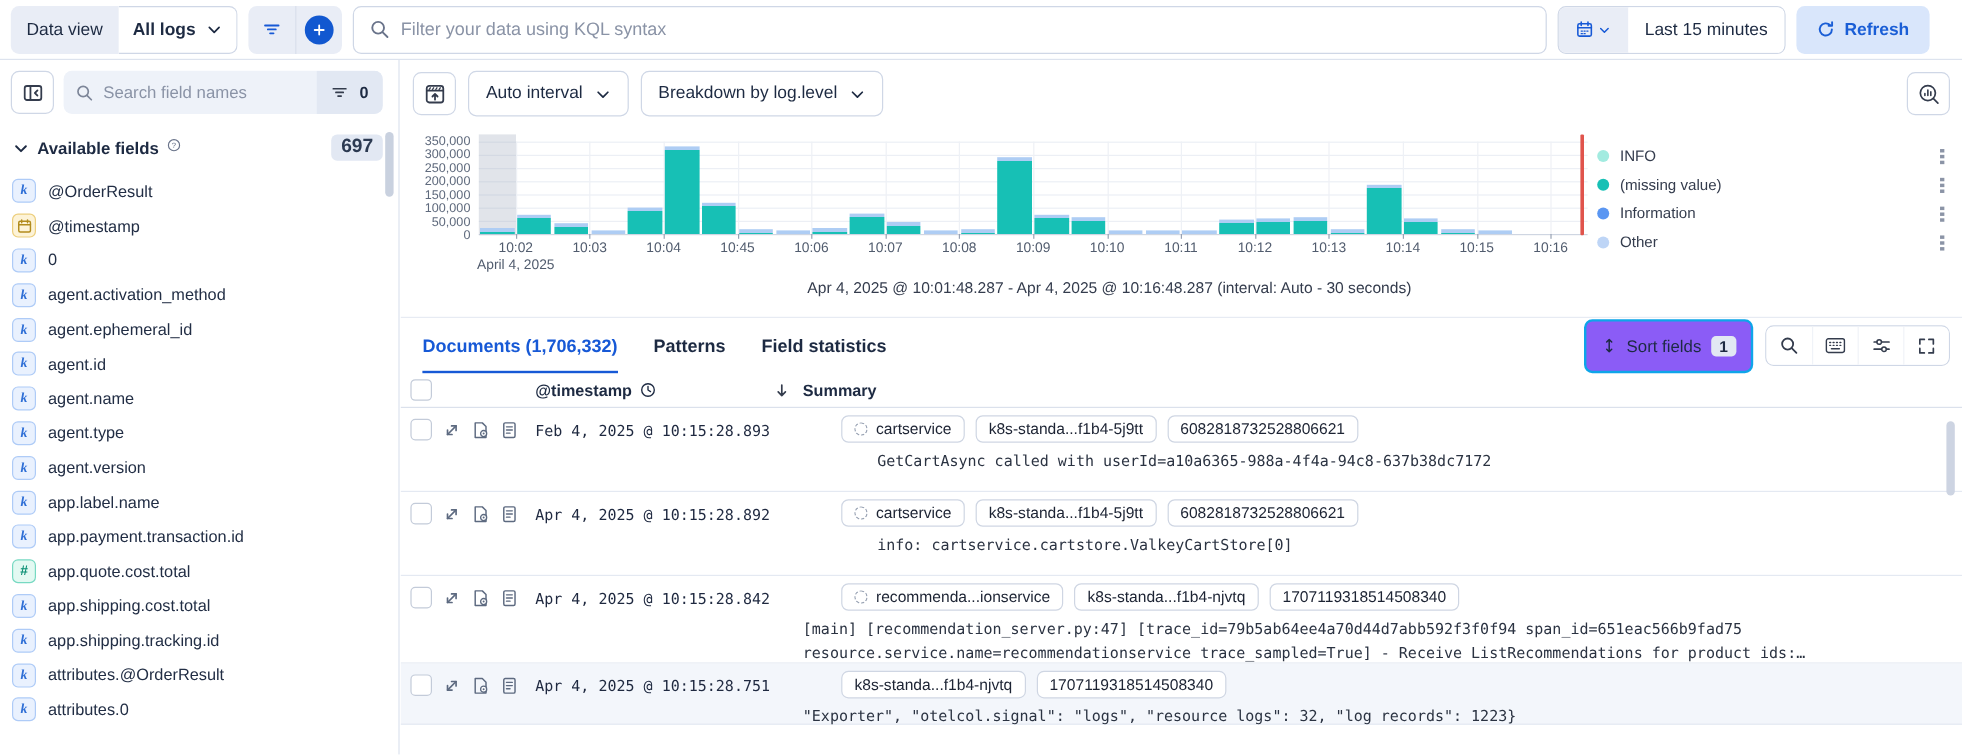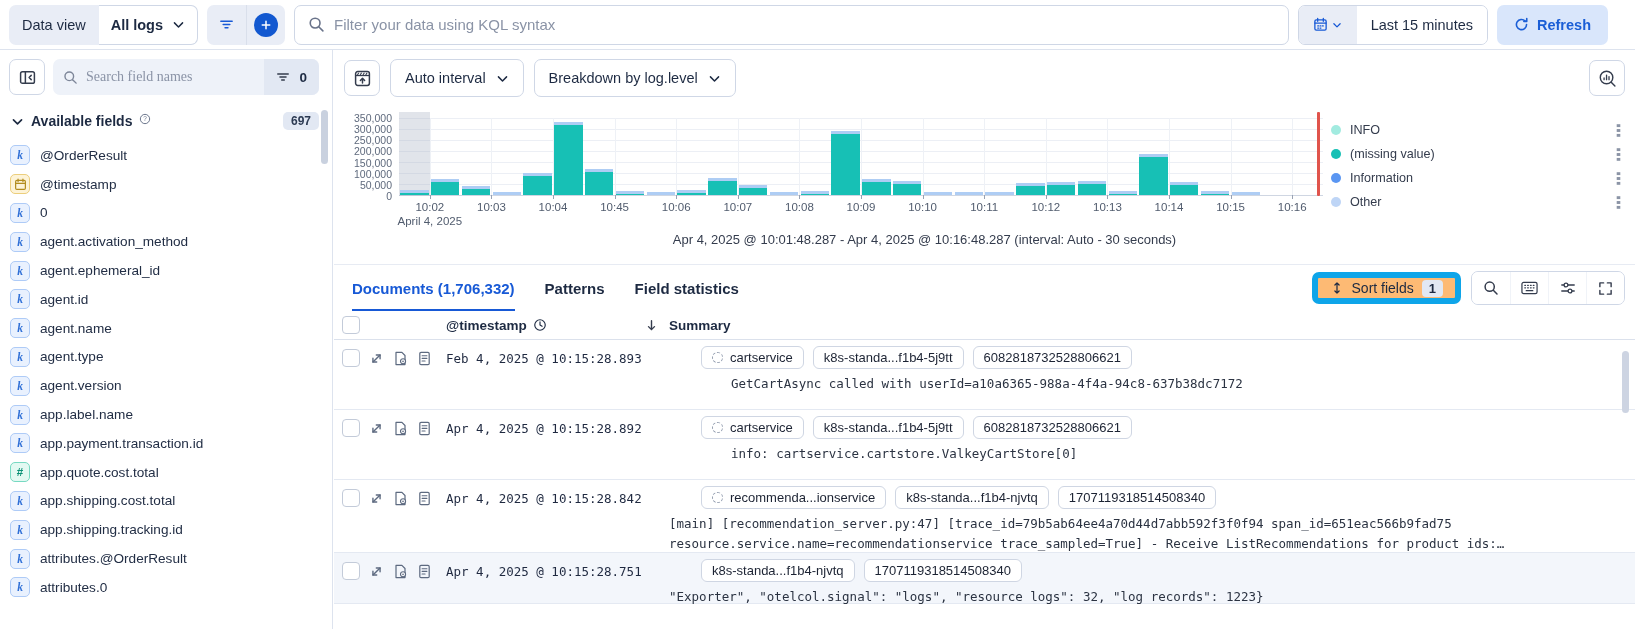--- a/index.html
+++ b/index.html
@@ -26,28 +26,28 @@
   .datectl { display:flex; height:40px; border:1px solid #cfd7e6; border-radius:7px; overflow:hidden; }
   .dc-left { width:58px; background:#e9edf6; display:flex; align-items:center; justify-content:center; gap:4px; color:#1759d6; }
   .dc-right { background:#fff; padding:0 14px; display:flex; align-items:center; font-size:14.5px; color:#1d2a42; white-space:nowrap; }
   .refresh { height:40px; margin-right:18px; padding:0 17px; background:#d9e6fb; border:none; border-radius:7px; color:#1a5ed6; font-weight:700; font-size:14.5px; display:flex; align-items:center; gap:8px; cursor:pointer; font-family:"Liberation Sans",sans-serif; }
 
   
   .sidebar { position:absolute; top:50px; left:0; width:333px; bottom:0; border-right:1px solid #dde3ee; background:#fff; }
   .sb-top { display:flex; gap:8px; align-items:center; padding:9px 13px 8px 9px; }
   .collapse-btn { width:36px; height:36px; flex:0 0 36px; border:1px solid #cfd7e6; border-radius:7px; background:#fff; display:flex; align-items:center; justify-content:center; color:#343c4d; }
   .fsearch { flex:1; height:36px; background:#eef2f9; border-radius:7px; display:flex; align-items:center; gap:8px; padding:0 0 0 10px; color:#7d8699; overflow:hidden; }
-  .fsearch input { border:none; outline:none; background:transparent; flex:1; font-size:14px; min-width:0; font-family:Liberation Serif, serif; }
+  .fsearch input { border:none; outline:none; background:transparent; flex:1; font-size:14px; min-width:0; font-family:Liberation Sans, sans-serif; }
   .fsearch input::placeholder { color:#8a93a6; }
   .fs-right { height:100%; background:#e2e8f3; display:flex; align-items:center; gap:9px; padding:0 12px; color:#343c4d; }
   .fs-count { font-size:13.5px; font-weight:700; color:#1d2a42; }
   .avail { display:flex; align-items:center; gap:7px; padding:9px 13px 4px 11px; }
   .avail-title { font-size:14px; font-weight:700; }
   .help-icon { color:#69738a; margin-top:-4px; }
-  .avail-badge { margin-left:auto; background:#e2e8f3; border-radius:5px; padding:2px 8px; font-size:12px; font-weight:600; color:#2c3a52; }
+  .avail-badge { margin-left:auto; background:#e2e8f3; border-radius:5px; padding:2px 8px; font-size:16px; font-weight:600; color:#2c3a52; }
   .fields { list-style:none; padding:7px 14px 0 10px; }
   .fields li { height:28.8px; display:flex; align-items:center; gap:10px; cursor:pointer; }
   .fname { font-size:13.6px; color:#222e45; white-space:nowrap; }
   .fchip { width:20px; height:20px; border-radius:5px; display:flex; align-items:center; justify-content:center; flex:0 0 20px; font-size:11.5px; }
   .fchip.keyword { background:#e9f1fe; border:1px solid #aecbf7; color:#2f6fd6; font-style:italic; font-weight:700; font-family:"Liberation Serif",serif; }
   .fchip.number { background:#e3f9f2; border:1px solid #77d9c2; color:#0a8f74; font-weight:700; }
   .fchip.date { background:#fdf3d7; border:1px solid #ecce7c; color:#b28c1e; }
   .sb-scroll { position:absolute; right:4px; top:60px; width:7px; height:54px; background:#c9d1df; border-radius:4px; }
 
   
@@ -78,21 +78,21 @@
   .lact { margin-left:auto; color:#8b94a6; cursor:pointer; }
   .caption { position:absolute; left:0; right:120px; top:126px; text-align:center; font-size:13px; color:#343c4d; }
 
   
   .tabs-row { display:flex; align-items:stretch; height:47px; border-top:1px solid #e7ebf3; padding:0 10px; position:relative; }
   .tab { display:flex; align-items:center; margin:0 15px; font-size:15px; font-weight:600; color:#1d2a42; position:relative; cursor:pointer; white-space:nowrap; }
   .tab:first-child { margin-left:8px; }
   .tab.active { color:#1759d6; }
   .tab.active::after { content:""; position:absolute; left:0; right:0; bottom:0; height:2.5px; background:#1759d6; }
   .tr-right { margin-left:auto; display:flex; align-items:center; gap:10px; }
-  .sort-btn { height:32px; border:6px solid #0ea5e9; border-radius:7px; background:#fdba74; display:flex; align-items:center; gap:8px; padding:0 12px; font-size:14px; font-weight:500; color:#1d2a42; cursor:pointer; font-family:"Liberation Sans",sans-serif; }
+  .sort-btn { height:45px; border:2px solid #0ea5e9; border-radius:7px; background:#8b5cf6; display:flex; align-items:center; gap:8px; padding:0 12px; font-size:14px; font-weight:500; color:#1d2a42; cursor:pointer; font-family:"Liberation Sans",sans-serif; }
   .sort-badge { background:#e2e8f3; border-radius:4px; padding:1px 7px; font-size:13px; font-weight:700; }
   .icon-group { display:flex; height:34px; border:1px solid #cfd7e6; border-radius:7px; overflow:hidden; }
   .ig-btn { width:38px; display:flex; align-items:center; justify-content:center; color:#343c4d; background:#fff; cursor:pointer; }
   .ig-btn + .ig-btn { border-left:1px solid #f0f3f8; }
 
   
   .grid { position:relative; }
   .grid-head { display:flex; align-items:center; height:29px; border-bottom:1px solid #dbe1ec; position:relative; font-size:13.5px; font-weight:700; }
   .cb { width:18px; height:18px; border:1.5px solid #c3cbd9; border-radius:4px; background:#fff; display:inline-block; flex:0 0 18px; }
   .gh-check { position:absolute; left:8px; top:5px; }

